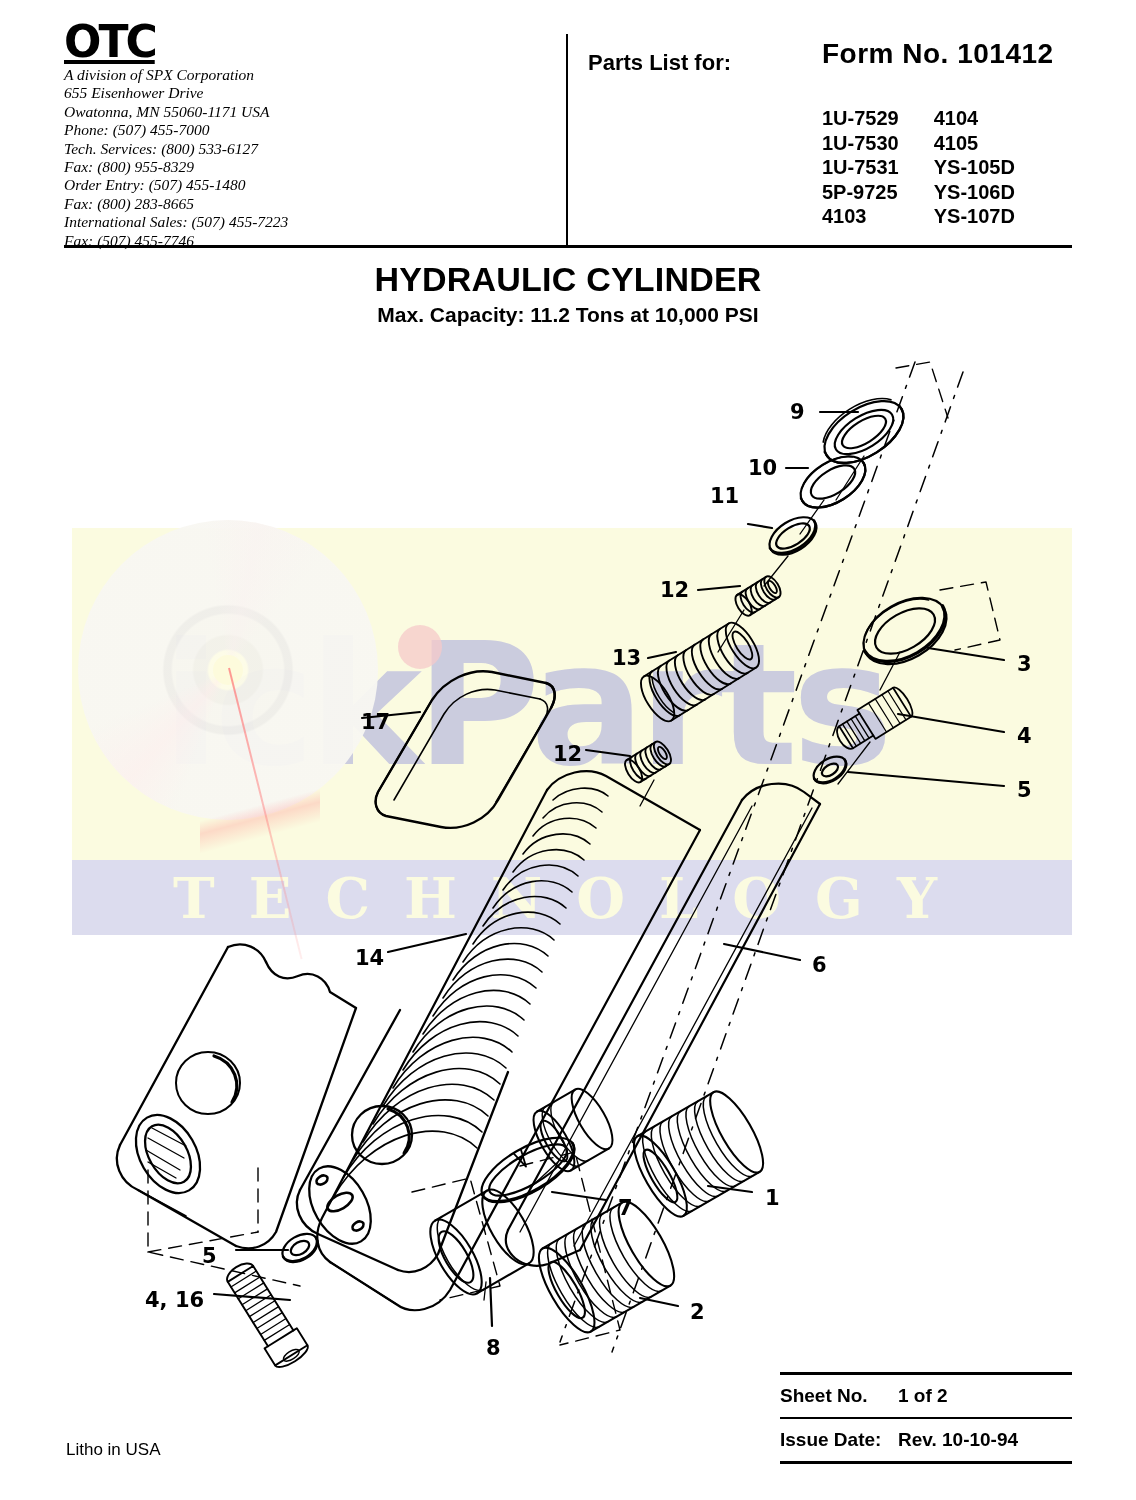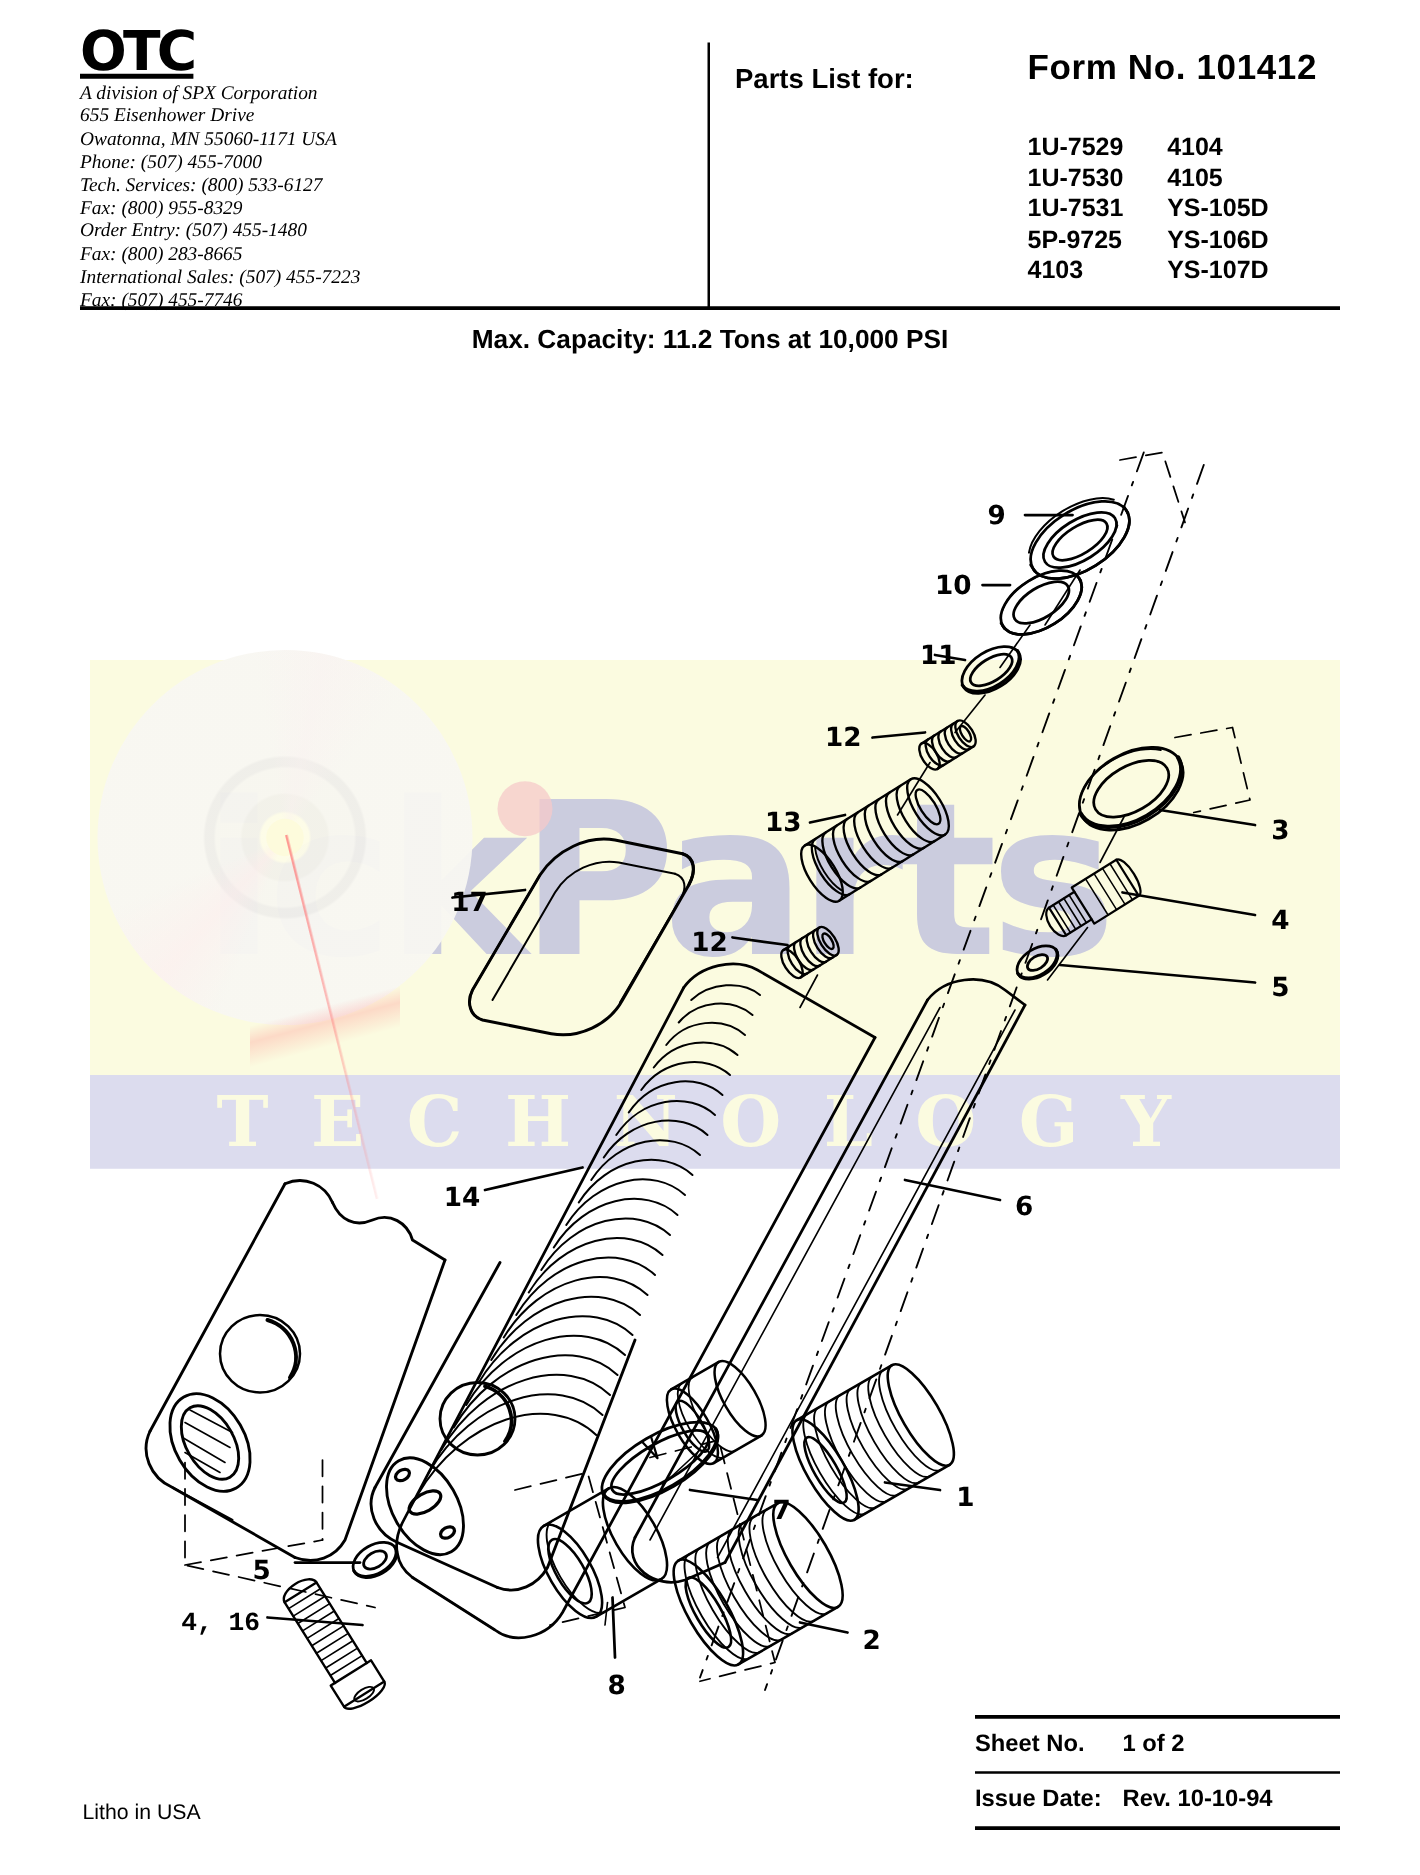--- a/index.html
+++ b/index.html
@@ -110,20 +110,21 @@
           <div>4105</div>
           <div>YS-105D</div>
           <div>YS-106D</div>
           <div>YS-107D</div>
         </div>
     </div>
   </div>
   <div class="hrule"></div>
 
   <div class="title-wrap">
+    <div class="t2">HYDRAULIC CYLINDER</div>
     <div class="t3">Max. Capacity:  11.2 Tons at 10,000 PSI</div>
   </div>
 
   <div class="diagram">
     <svg width="1136" height="1500" viewBox="0 0 1136 1500">
       <defs>
         <g id="thrPat"></g>
       </defs>
       <g fill="none" stroke="#000" stroke-width="2.2" stroke-linejoin="round" stroke-linecap="round">
 
@@ -420,35 +421,35 @@
           <path d="M486 1282 L484 1300"></path>
           <path d="M530 1188 L560 1160"></path>
         </g>
 
       </g>
     </svg>
 
     
     <div class="callout" style="left:790px;top:400px;">9</div>
     <div class="callout" style="left:748px;top:456px;">10</div>
-    <div class="callout" style="left:710px;top:512px;margin-left:26px;">11</div>
+    <div class="callout" style="left:710px;top:484px;">11</div>
     <div class="callout" style="left:660px;top:578px;">12</div>
     <div class="callout" style="left:612px;top:646px;">13</div>
     <div class="callout" style="left:1017px;top:652px;">3</div>
     <div class="callout" style="left:1017px;top:724px;">4</div>
     <div class="callout" style="left:1017px;top:778px;">5</div>
     <div class="callout" style="left:330px;top:710px;margin-left:31px;">17</div>
     <div class="callout" style="left:553px;top:742px;">12</div>
     <div class="callout" style="left:355px;top:946px;">14</div>
     <div class="callout" style="left:812px;top:953px;">6</div>
     <div class="callout" style="left:765px;top:1186px;">1</div>
     <div class="callout" style="left:618px;top:1196px;">7</div>
     <div class="callout" style="left:690px;top:1300px;">2</div>
     <div class="callout" style="left:202px;top:1244px;">5</div>
-    <div class="callout" style="left:145px;top:1288px;font-family:Liberation Mono, monospace;">4, 16</div>
+    <div class="callout" style="left:145px;top:1288px;">4, 16</div>
     <div class="callout" style="left:486px;top:1336px;">8</div>
   </div>
 
   <div class="foot">
     <div class="ln"></div>
     <div class="row">
       <div class="lbl">Sheet No.</div>
       <div>1 of 2</div>
     </div>
     <div class="ln"></div>

